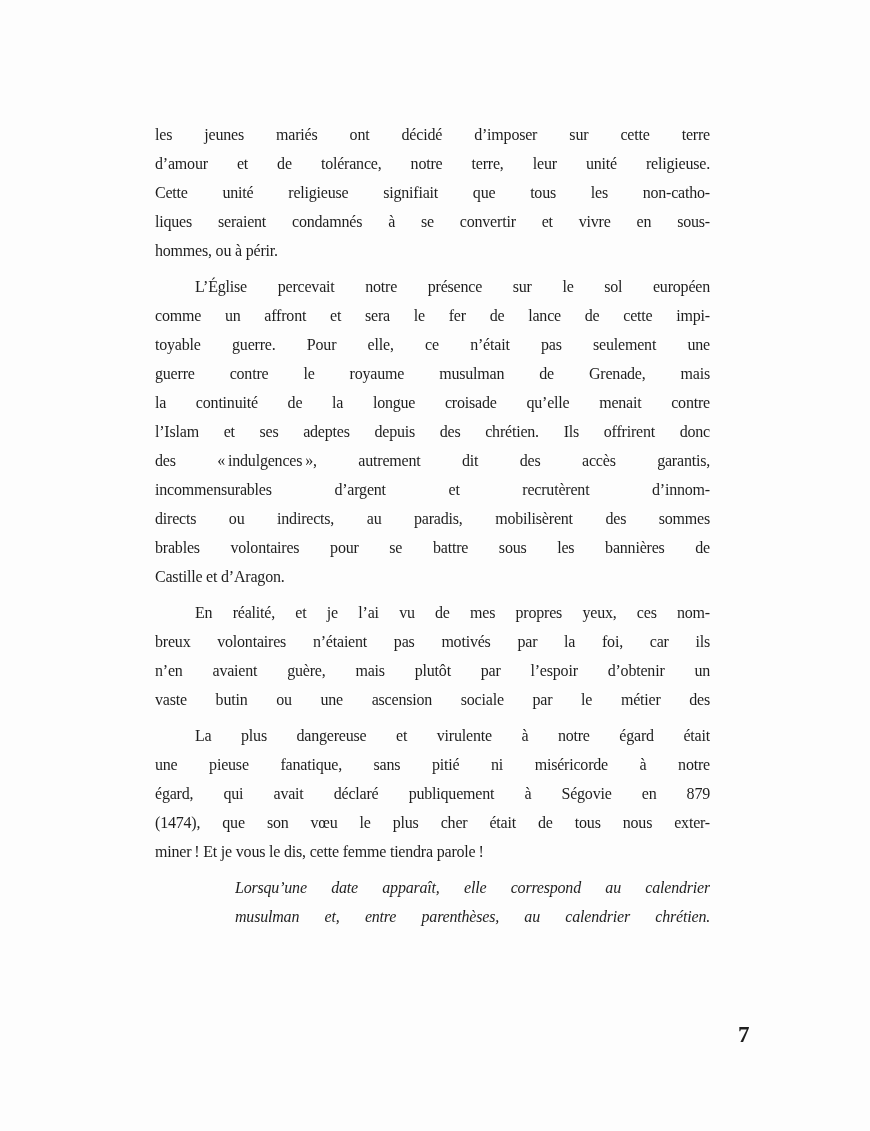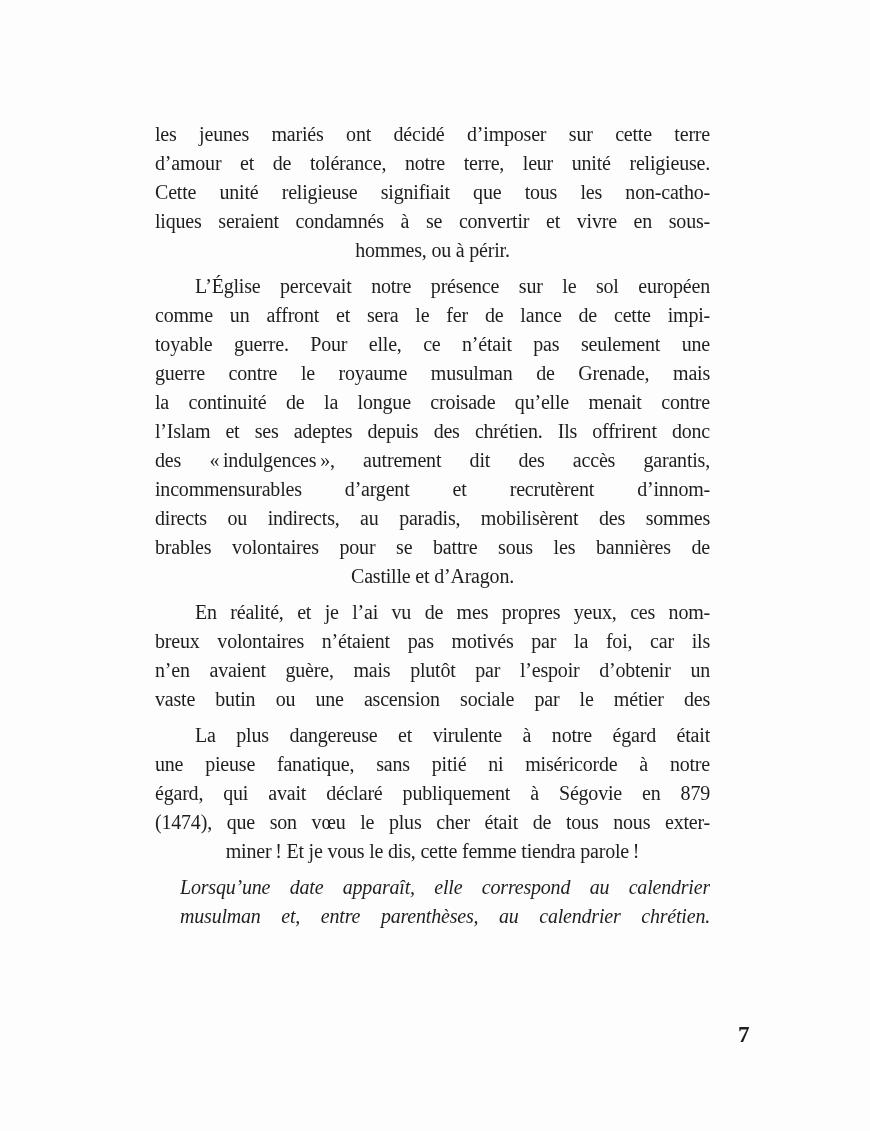--- a/index.html
+++ b/index.html
@@ -13,47 +13,47 @@
     position: relative;
     overflow: hidden;
     font-family: "Liberation Serif", serif;
   }
   .textcol {
     position: absolute;
     left: 155px;
     top: 120px;
     width: 555px;
     font-family: "Liberation Serif", serif;
-    font-size: 20px;
+    font-size: 16px;
     line-height: 29px;
     letter-spacing: -0.2px;
     color: #1e1e1e;
   }
   .para {
     margin: 0 0 7px 0;
   }
   .line {
     height: 29px;
     overflow: hidden;
   }
   
   .jline {
     text-align: justify;
     text-align-last: justify;
   }
   
   .lline {
-    text-align: center;
+    text-align: left;
     white-space: nowrap;
   }
   .indent {
     padding-left: 40px;
   }
   .note {
-    margin-left: 25px;
+    margin-left: 80px;
     margin-top: 4px;
     font-style: italic;
   }
   .it {
   }
   .pageno {
     position: absolute;
     left: 738px;
     top: 1023px;
     font-family: "Liberation Serif", serif;

